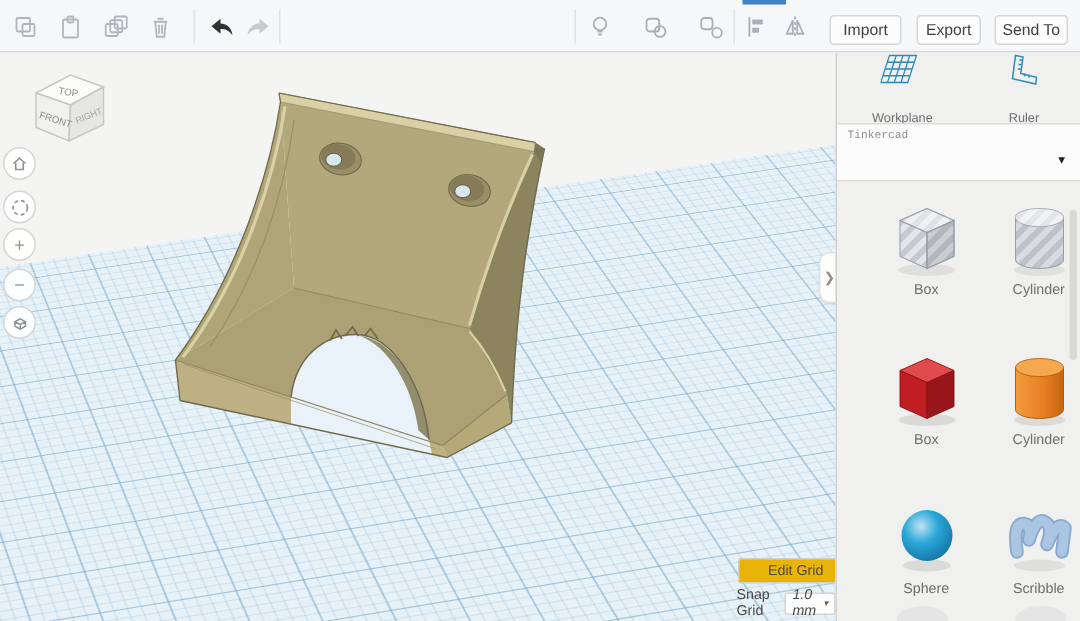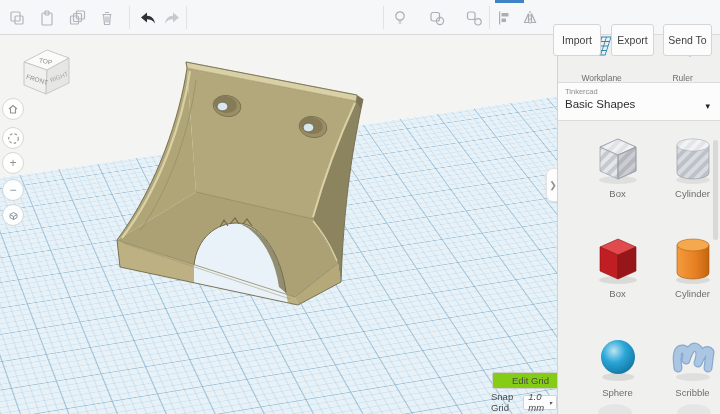--- a/index.html
+++ b/index.html
@@ -6,21 +6,21 @@
   html,body { width:720px; height:414px; overflow:hidden;
     font-family:"Liberation Sans", sans-serif; background:#f4f4f2; }
   .app { position:relative; width:720px; height:414px; }
 
   
   .topbar { position:absolute; left:0; top:0; width:720px; height:35px;
     background:#f6f7f8; border-bottom:1px solid #d9dadc; z-index:30; }
   .tb-icon { position:absolute; top:7px; width:22px; height:22px; display:flex;
     align-items:center; justify-content:center; cursor:pointer; }
   .tb-sep { position:absolute; top:6px; width:1px; height:23px; background:#e0e2e4; }
-  .tb-btn { position:absolute; top:24px; height:32px; background:#fcfcfc;
+  .tb-btn { position:absolute; top:10px; height:20px; background:#fcfcfc;
     border:1px solid #d5d5d5; border-radius:3px; font-size:10.5px; color:#3f3f3f;
     display:flex; align-items:center; justify-content:center; cursor:pointer; }
   .blue-strip { position:absolute; left:495px; top:0; width:29px; height:3px; background:#3f83c6; }
 
   
   .canvas { position:absolute; left:0; top:35px; width:557px; height:379px;
     overflow:hidden; background:#f4f4f2; }
   .plane { position:absolute; left:-700px; top:143px; width:2600px; height:1700px;
     transform-origin:700px 0; transform:rotate(-3deg) perspective(2200px) rotateX(58deg) rotateZ(-10deg);
     background-color:#e7f1f8;
@@ -35,38 +35,38 @@
   .navbtn { position:absolute; left:2px; width:22px; height:22px; border-radius:50%;
     background:rgba(255,255,255,.92); border:1px solid #d3d6d8; color:#8d9297;
     display:flex; align-items:center; justify-content:center; font-size:12px; cursor:pointer; }
 
   .panel-handle { position:absolute; left:546px; top:168px; width:13px; height:34px;
     background:#fdfdfd; border:1px solid #e2e2e2; border-right:none; border-radius:7px 0 0 7px;
     box-shadow:0 1px 2px rgba(0,0,0,.08); display:flex; align-items:center; justify-content:center;
     font-size:9px; color:#8f8f8f; cursor:pointer; }
 
   .editgrid-btn { position:absolute; left:492px; top:337px; width:77px; height:17px;
-    background:#84cc16; border:1px solid #cfcfcf; border-radius:2px; font-size:9.5px;
+    background:#eab308; border:1px solid #cfcfcf; border-radius:2px; font-size:9.5px;
     color:#4a4a4a; display:flex; align-items:center; justify-content:center; cursor:pointer; }
   .snapgrid { position:absolute; left:455px; top:359px; height:16px; display:flex;
     align-items:center; gap:6px; font-size:9.5px; color:#4a4a4a;padding-left:36px; }
   .snap-select { background:#fdfdfd; border:1px solid #d4d4d4; border-radius:2px;
     height:15px; padding:0 4px; display:flex; align-items:center; gap:4px; cursor:pointer;font-style:italic; }
 
   
   .panel { position:absolute; left:557px; top:35px; width:163px; height:379px;
     background:#f0f0ef; border-left:1px solid #d2d2d2; }
   .tools-row { position:absolute; left:0; top:0; width:100%; height:47px;
     display:flex; justify-content:space-around; align-items:center; }
   .tool { display:flex; flex-direction:column; align-items:center; gap:14px; cursor:pointer; }
   .tool-label { font-size:8.5px; color:#6f6f6f; }
   .cat-select { position:absolute; left:0; top:47px; width:100%; height:39px;
     background:#fcfcfc; border-top:1px solid #dcdcdc; border-bottom:1px solid #dcdcdc;
     padding:4px 7px; cursor:pointer; }
-  .cat-label { font-size:7.5px; color:#8e8e8e; }
+  .cat-label { font-size:7.5px; color:#8e8e8e;font-family:Liberation Mono, monospace; }
   .cat-value { font-size:11.5px; color:#2d2d2d; margin-top:2px; }
   .cat-caret { position:absolute; right:10px; top:18px; font-size:9px; color:#222; }
 
   .shapes { position:absolute; left:16px; top:86px; width:100%; height:293px;
     display:grid; grid-template-columns:1fr 1fr; row-gap:16px; padding:10px 6px 0;
     overflow:hidden; }
   .shape-tile { display:flex; flex-direction:column; align-items:center; cursor:pointer; }
   .shape-label { font-size:9.5px; color:#6e6e6e; margin-top:3px; }
   .scrollbar { position:absolute; right:2px; top:105px; width:5px; height:100px;
     background:#d9d9d9; border-radius:3px; }
@@ -285,21 +285,20 @@
             <path d="M8 2 L13 3 L11.5 14 L22 16.5 L21.5 21 L6 17.5 Z"></path>
             <path d="M10.5 5 h2 M10 8 h2 M9.5 11 h2 M14 16 v-2 M17 16.8 v-2"></path>
           </g>
           </svg>
         <span class="tool-label">Ruler</span>
       </div>
     </div>
 
     <div class="cat-select">
       <div class="cat-label">Tinkercad</div>
-      <div class="cat-value">Basic Shapes</div>
       <div class="cat-caret">▾</div>
     </div>
 
     <div class="shapes">
       <svg width="0" height="0" style="position:absolute">
         <defs>
           <pattern id="stripes" patternUnits="userSpaceOnUse" width="8" height="8" patternTransform="rotate(45)">
             <rect width="8" height="8" fill="#e4e6e9"></rect>
               <rect width="4" height="8" fill="#c6cad0"></rect>
           </pattern>

